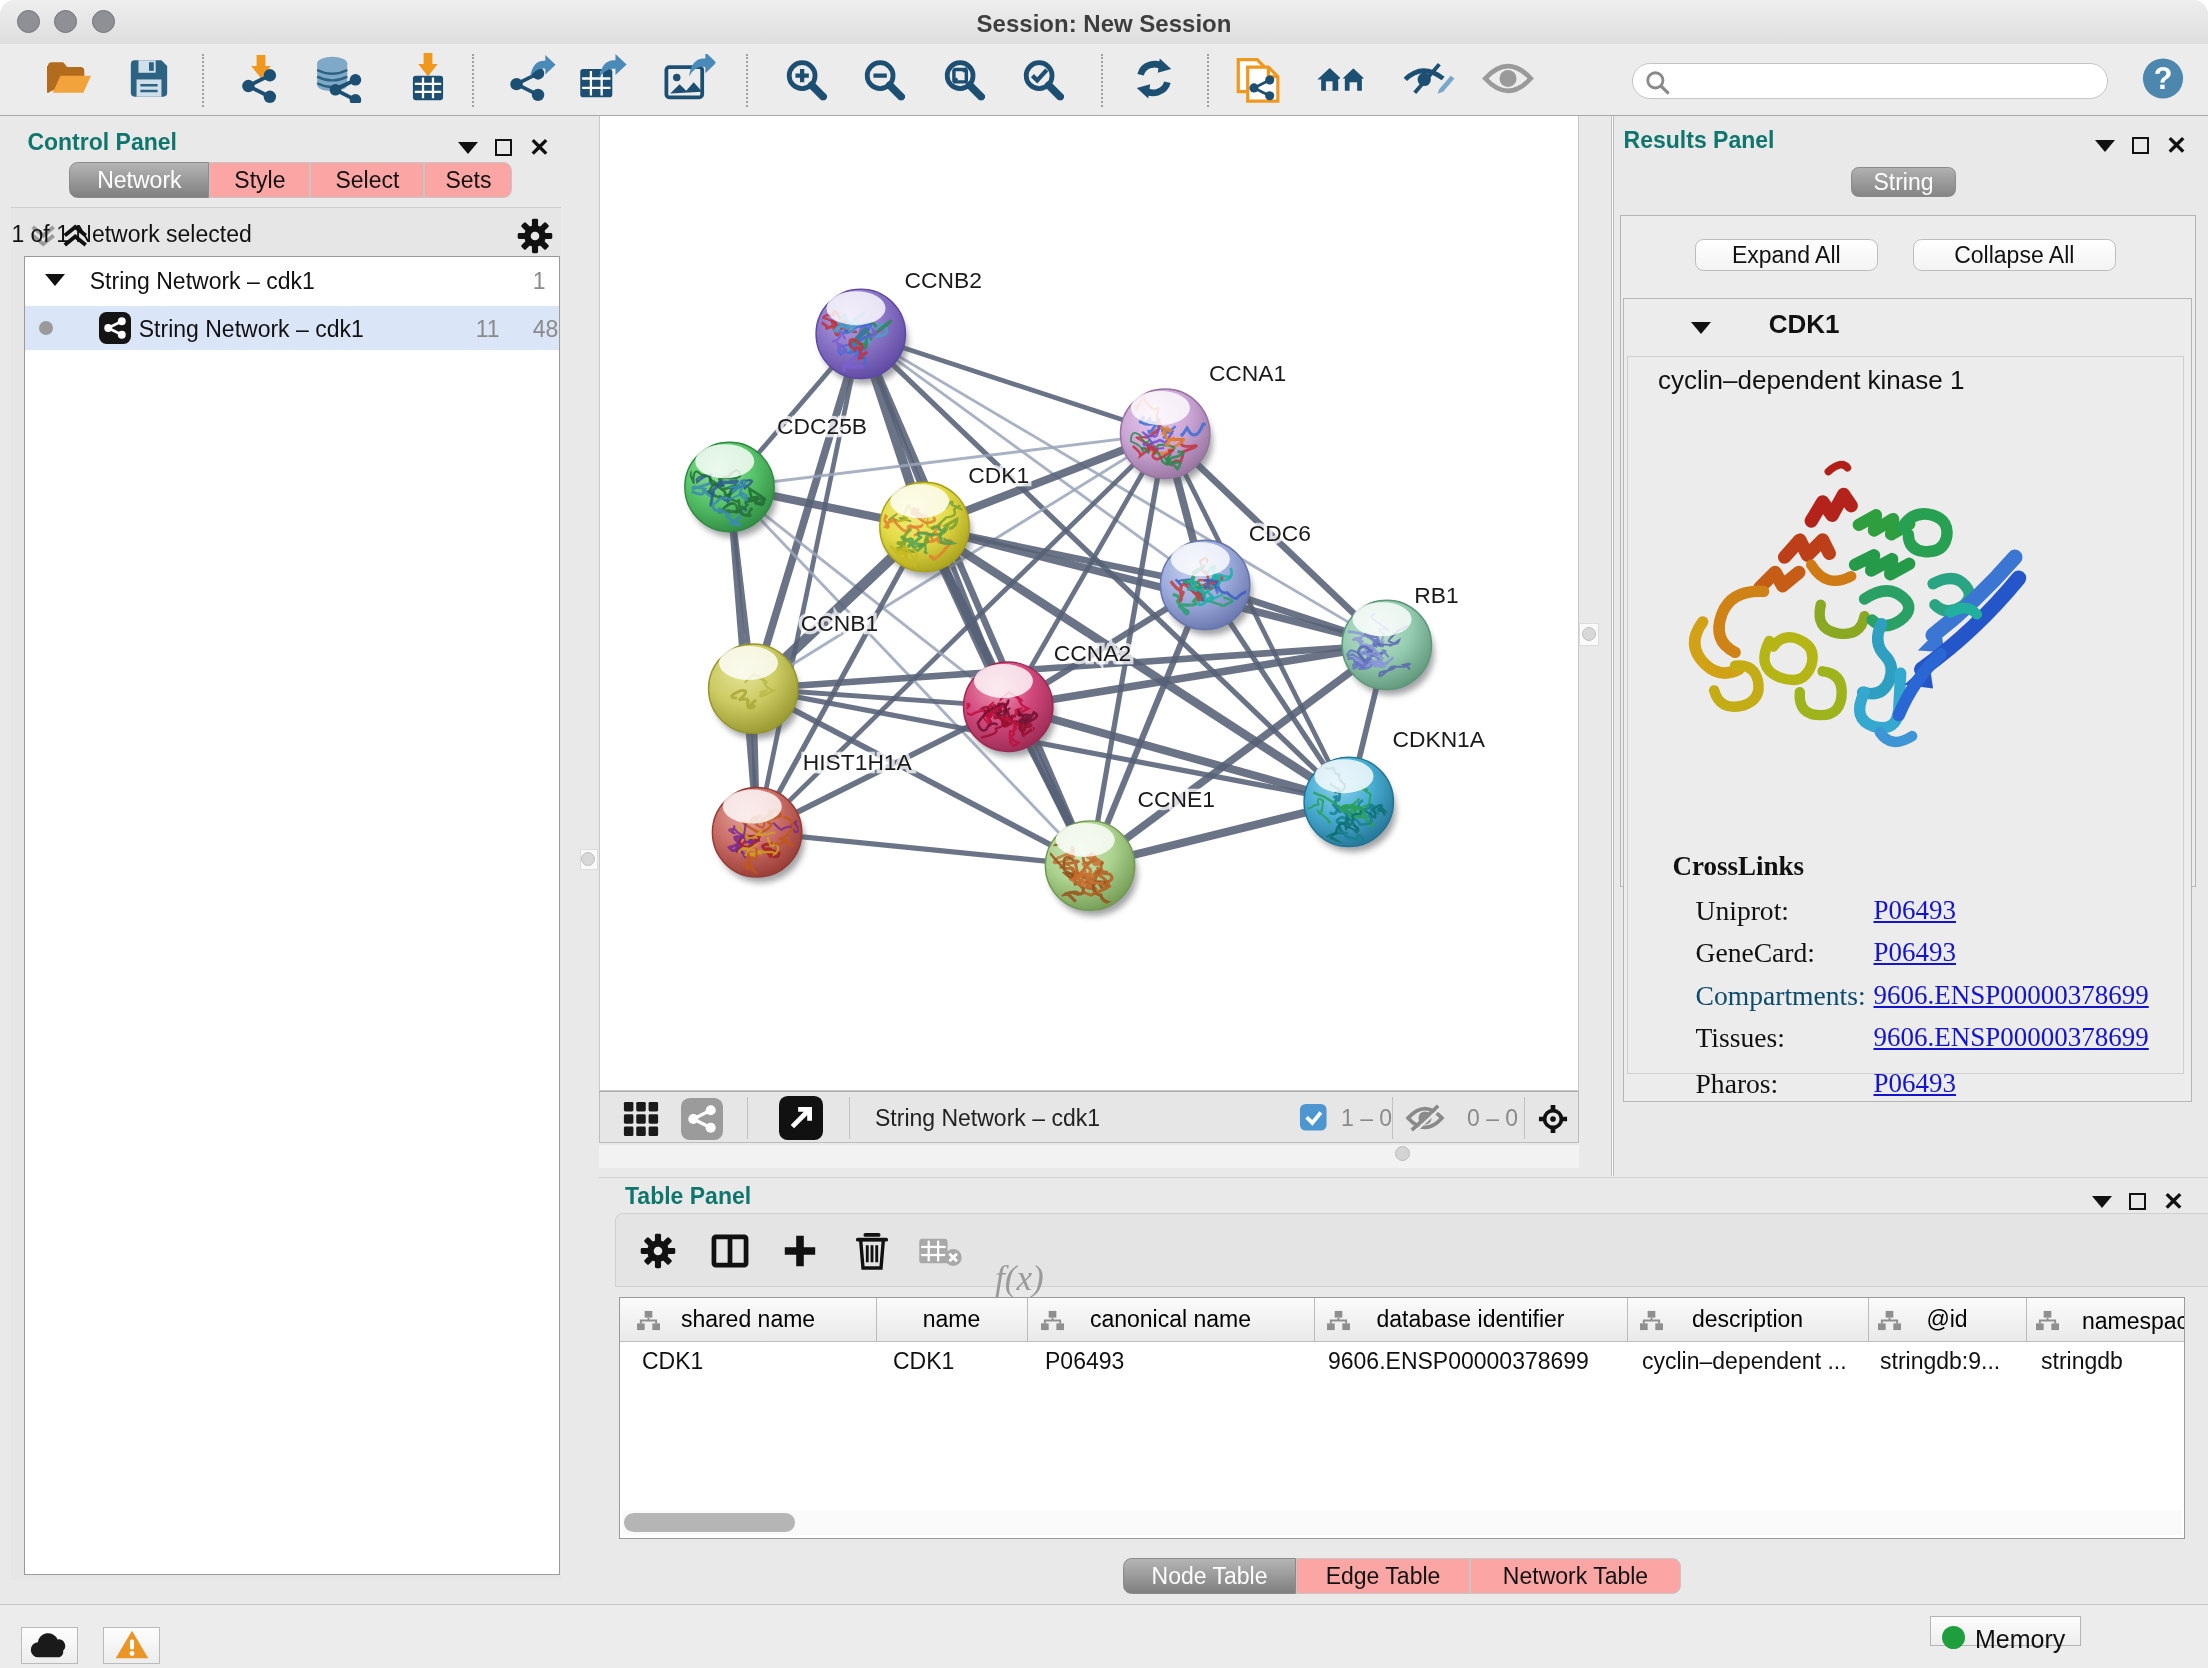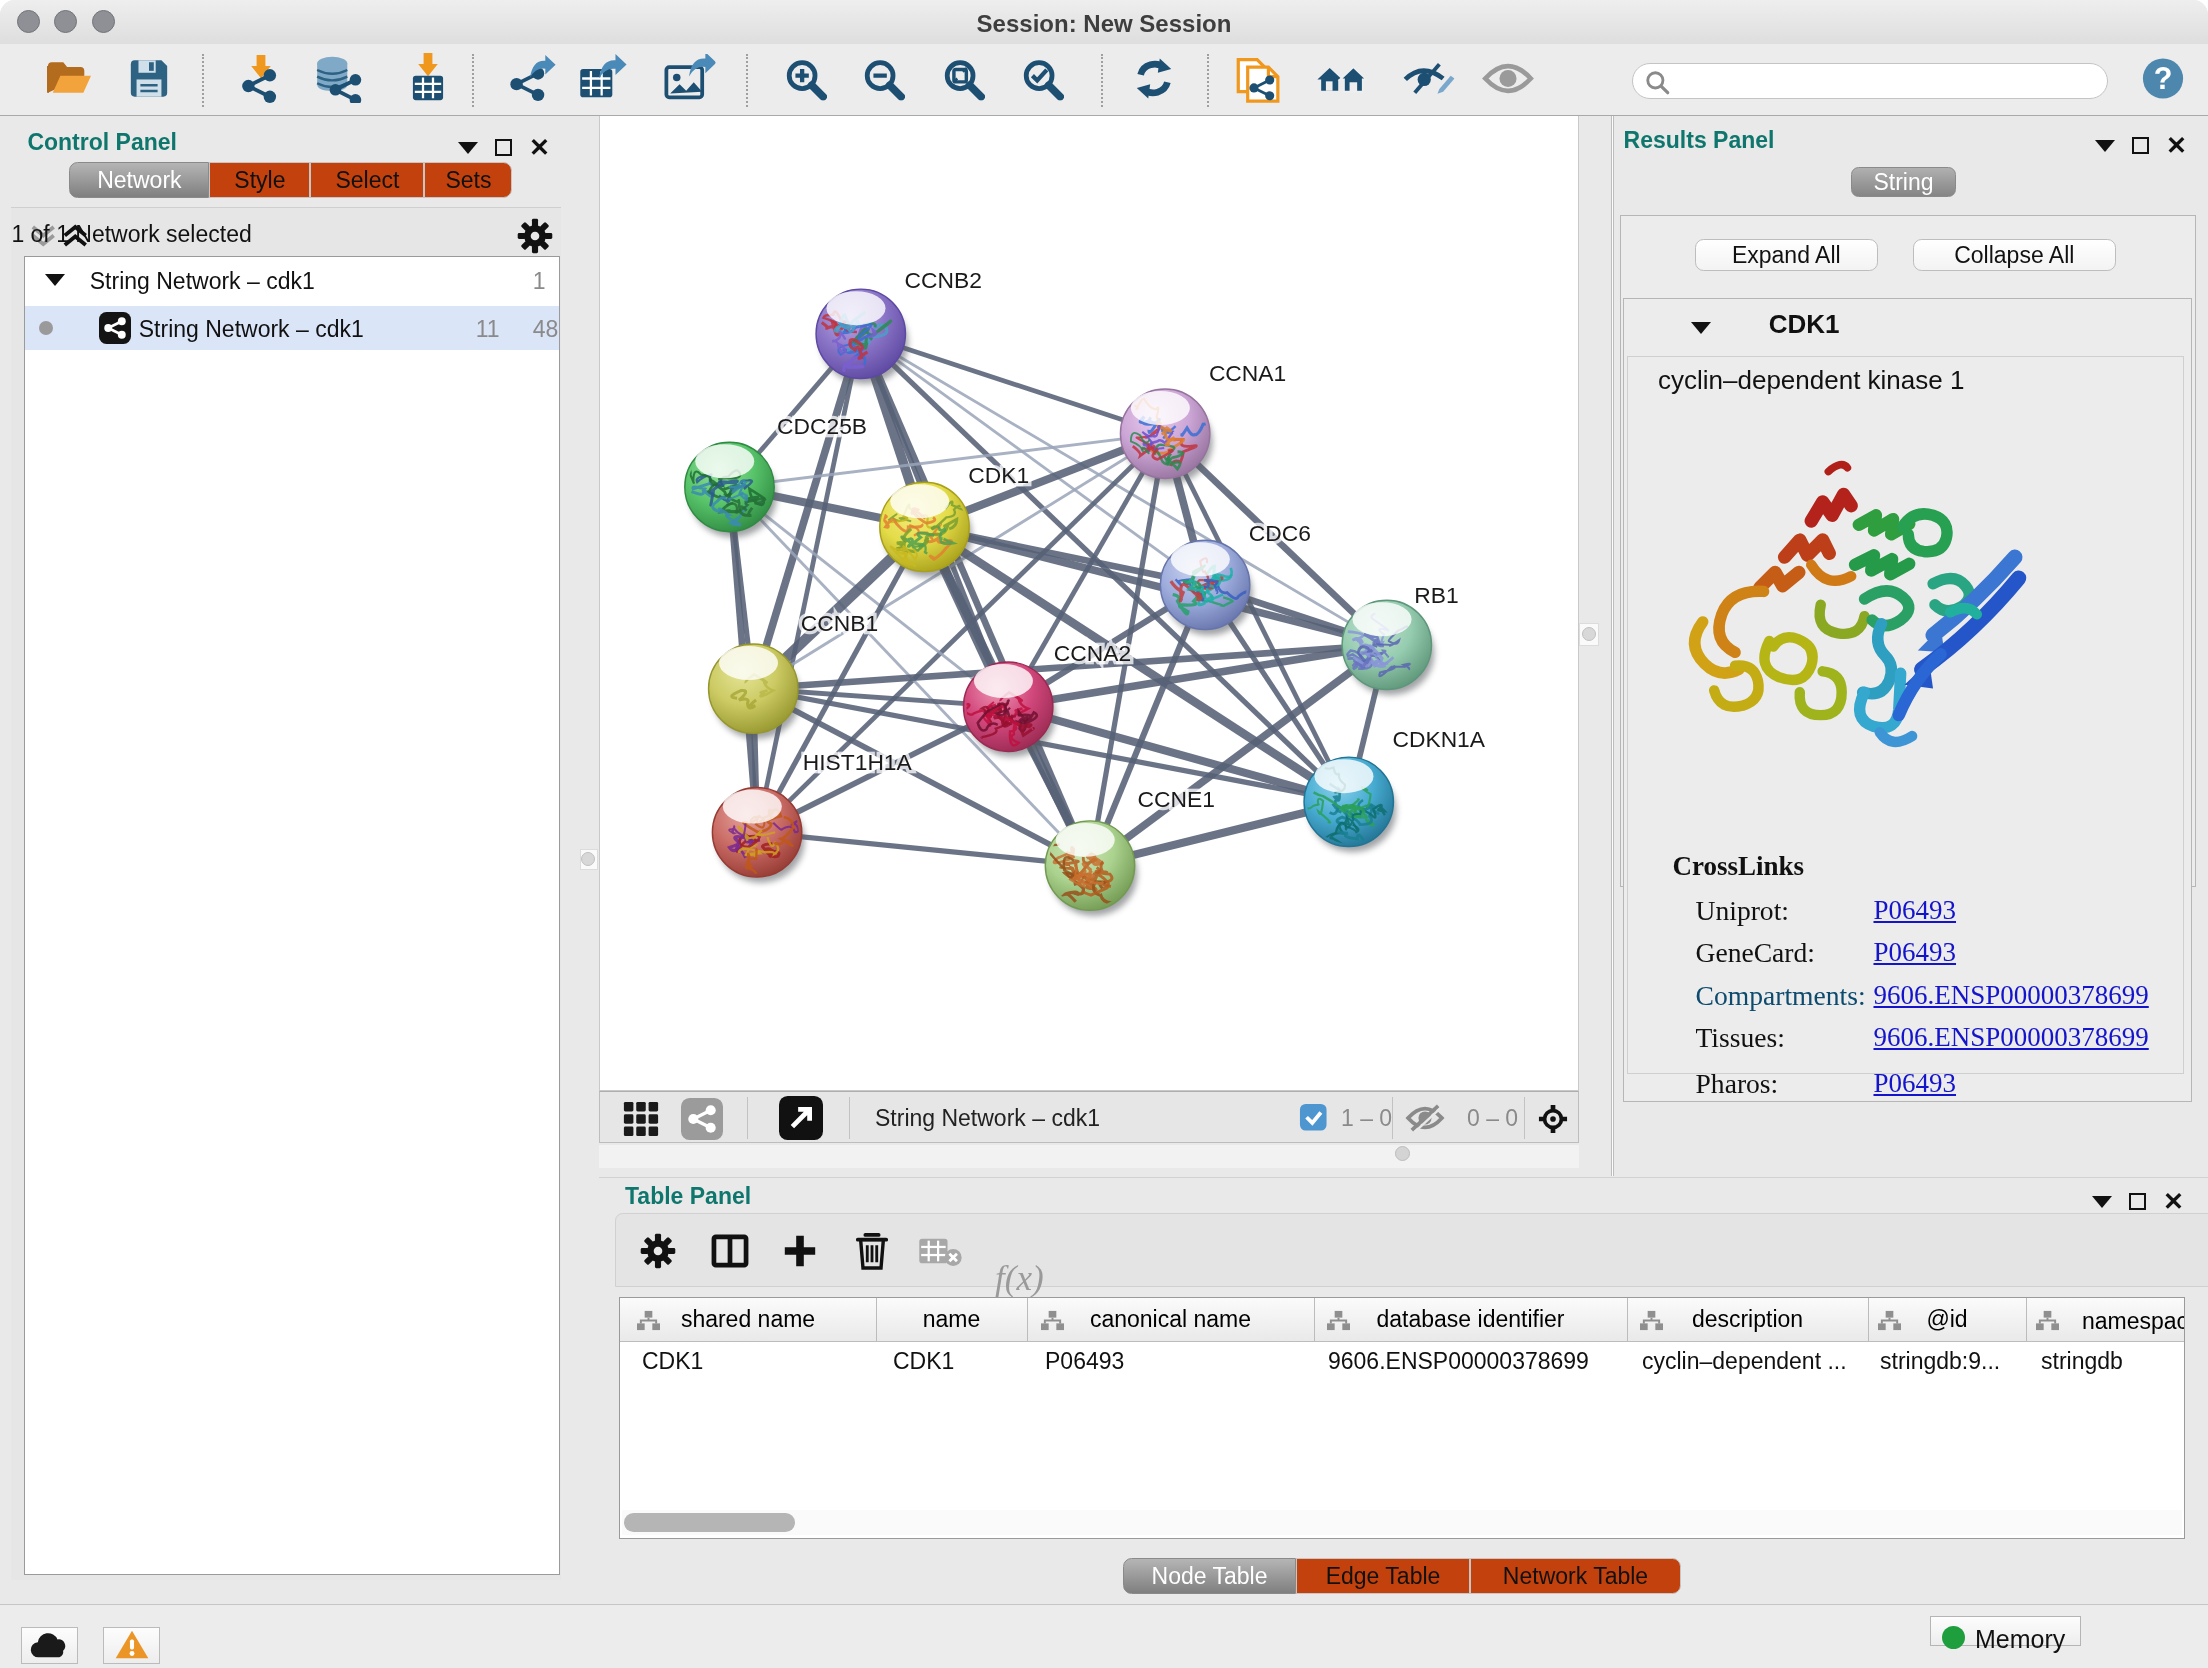--- a/index.html
+++ b/index.html
@@ -9,21 +9,21 @@
 #title { position:absolute; top:9.5px; left:0; width:100%; text-align:center; font-size:24px; font-weight:bold; color:#3e3e3e; }
 #toolbar { left:0; top:44px; width:100%; height:72px; background:#ececec; border-bottom:1.9px solid #a9a9a9; }
 .tbi { position:absolute; top:50%; transform:translate(-50%,-50%); }
 .tsep { position:absolute; top:9.5px; height:53px; border-left:2.9px dotted #9f9f9f; }
 #searchbox { position:absolute; left:1632px; top:19px; width:476px; height:36px; background:#fff; border:1.9px solid #c4c4c4; border-radius:19px; }
 .ptitle { font-size:23px; color:#0f766e;font-weight:bold; }
 .pbtns { position:absolute; display:flex; align-items:center; gap:17px; }
 .tridown { width:0; height:0; border-left:10.5px solid transparent; border-right:10.5px solid transparent; border-top:12.4px solid #111; display:inline-block; }
 .sqico { width:17px; height:17px; border:2.9px solid #111; display:inline-block; }
 .xico { font-size:25px; font-weight:bold; color:#111; line-height:1; }
-.tab { position:absolute; top:0; height:36px; background:#c2410c; border:1px solid #c6c6c6; color:#111; font-size:23px; text-align:center; line-height:34px; }
+.tab { position:absolute; top:0; height:36px; background:#fca5a5; border:1px solid #c6c6c6; color:#111; font-size:23px; text-align:center; line-height:34px; }
 .tabsel { background:linear-gradient(#b5b5b5,#7f7f7f); color:#fff; border-color:#8a8a8a; }
 .btn { position:absolute; background:linear-gradient(#ffffff,#f3f3f3); border:1.9px solid #bdbdbd; border-radius:8.6px; font-size:23px; color:#111; text-align:center; }
 .serif { font-family:"Liberation Serif", serif;margin-top:32px; }
 .lnk { color:#1414cc; text-decoration:underline; }
 </style></head><body>
 <div id="win">
 
 <div id="titlebar" class="abs">
   <div class="tl" style="left:17px"></div>
   <div class="tl" style="left:54px"></div>

